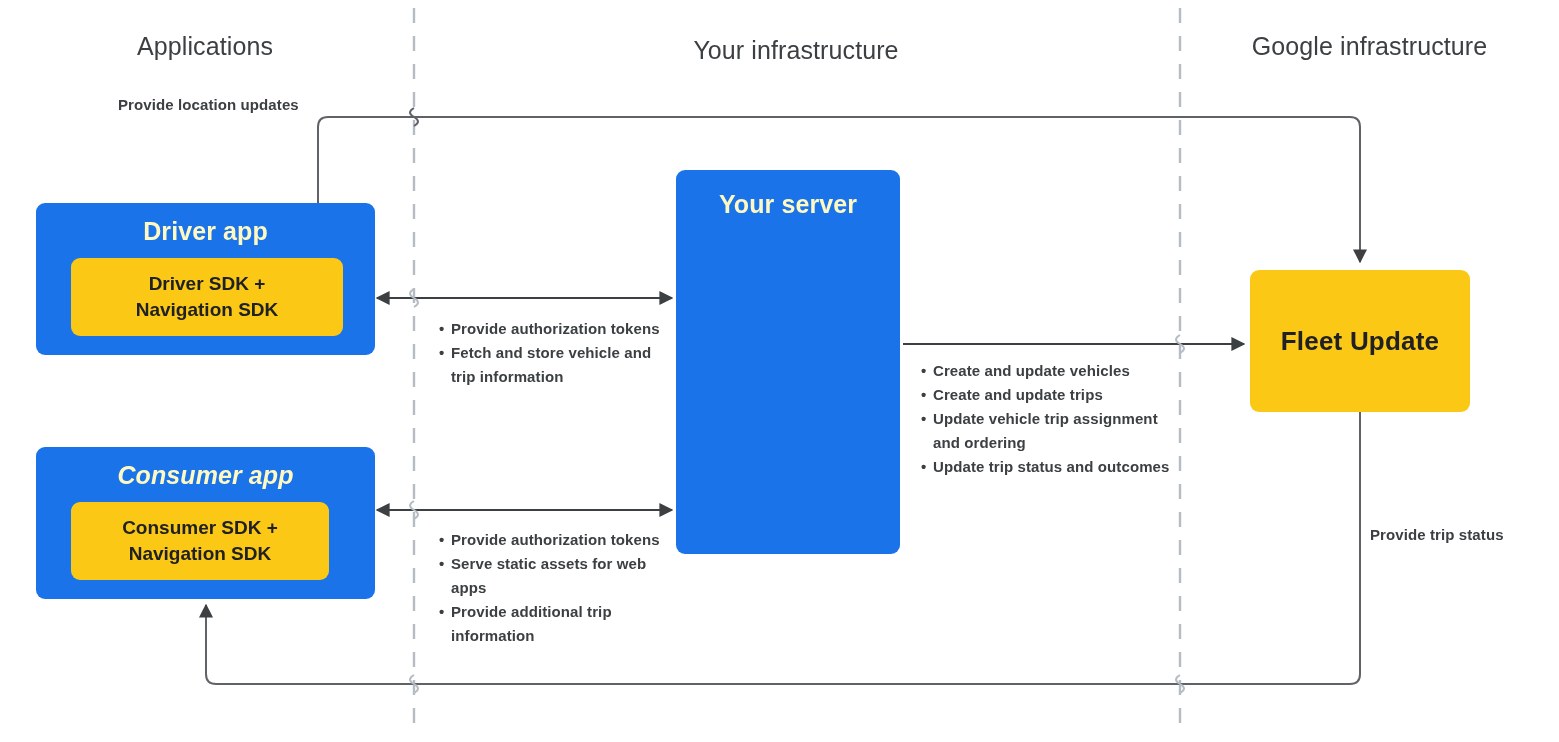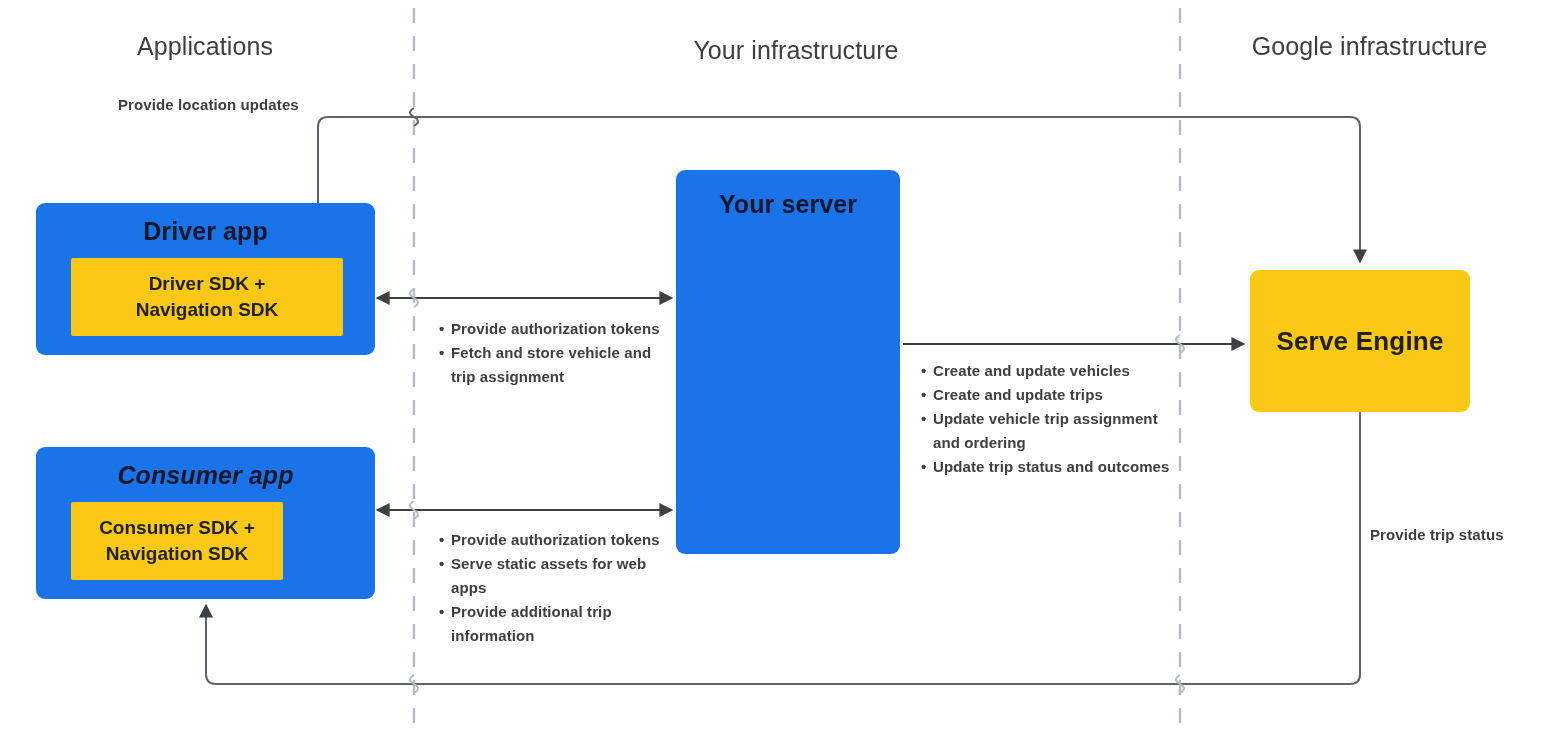--- a/index.html
+++ b/index.html
@@ -50,48 +50,48 @@
     box-sizing: border-box;
   }
   .app-box {
     background: #1a73e8;
     border-radius: 9px;
   }
   .app-title {
     position: absolute;
     left: 0; right: 0;
     text-align: center;
-    color: #0f172a;
+    color: #fef9c3;
     font-size: 25px;
     font-weight: bold;
     letter-spacing: 0.1px;
     white-space: nowrap;
   }
   .sdk-box {
     position: absolute;
     background: #fbc816;
-    border-radius: 2px;
+    border-radius: 9px;
     color: #202124;
     font-size: 19px;
     font-weight: bold;
     line-height: 1.38;
     text-align: center;
     display: flex;
     align-items: center;
     justify-content: center;
   }
   .sdk-box span { display: block; }
 
   #driver-app   { left: 36px;  top: 203px; width: 339px; height: 152px; }
   #driver-app .app-title { top: 14px; }
   #driver-sdk   { left: 35px;  top: 55px;  width: 272px; height: 78px; }
 
   #consumer-app { left: 36px;  top: 447px; width: 339px; height: 152px; }
   #consumer-app .app-title { top: 14px; font-style: italic; }
-  #consumer-sdk { left: 35px;  top: 55px;  width: 212px; height: 78px; text-align: center; }
+  #consumer-sdk { left: 35px;  top: 55px;  width: 258px; height: 78px; text-align: center; }
 
   #your-server {
     left: 676px; top: 170px; width: 224px; height: 384px;
     background: #1a73e8;
     border-radius: 9px;
   }
   #your-server .app-title { top: 20px; }
 
   #fleet-engine {
     left: 1250px; top: 270px; width: 220px; height: 142px;
@@ -203,30 +203,30 @@
         <span>Navigation SDK</span>
       </div>
     </div>
   </div>
 
   <div class="box" id="your-server">
     <div class="app-title">Your server</div>
   </div>
 
   <div class="box" id="fleet-engine">
-    <span>Serve Engine</span>
+    <span>Fleet Update</span>
   </div>
 
   <div class="edge-label" id="label-location-updates">Provide location updates</div>
 
   <div class="edge-label" id="label-trip-status">Provide trip status</div>
 
   <ul class="bullets" id="bullets-driver-server">
     <li>Provide authorization tokens</li>
-    <li>Fetch and store vehicle and trip assignment</li>
+    <li>Fetch and store vehicle and trip information</li>
   </ul>
 
   <ul class="bullets" id="bullets-consumer-server">
     <li>Provide authorization tokens</li>
     <li>Serve static assets for web apps</li>
     <li>Provide additional trip information</li>
   </ul>
 
   <ul class="bullets" id="bullets-server-fleet">
     <li>Create and update vehicles</li>

